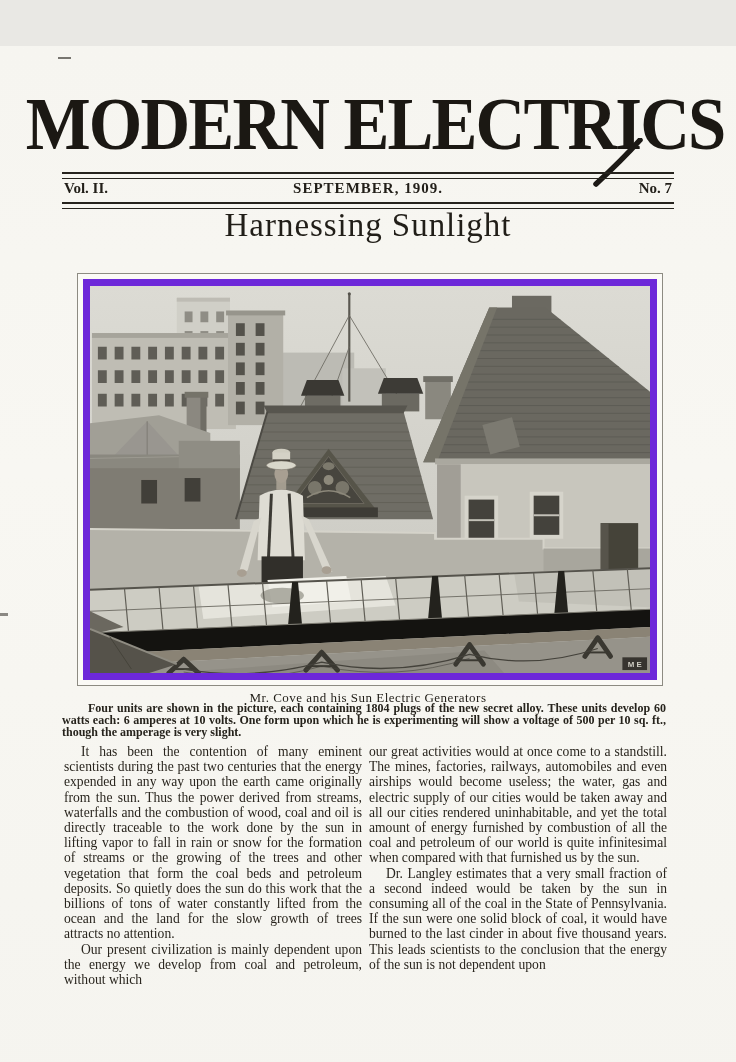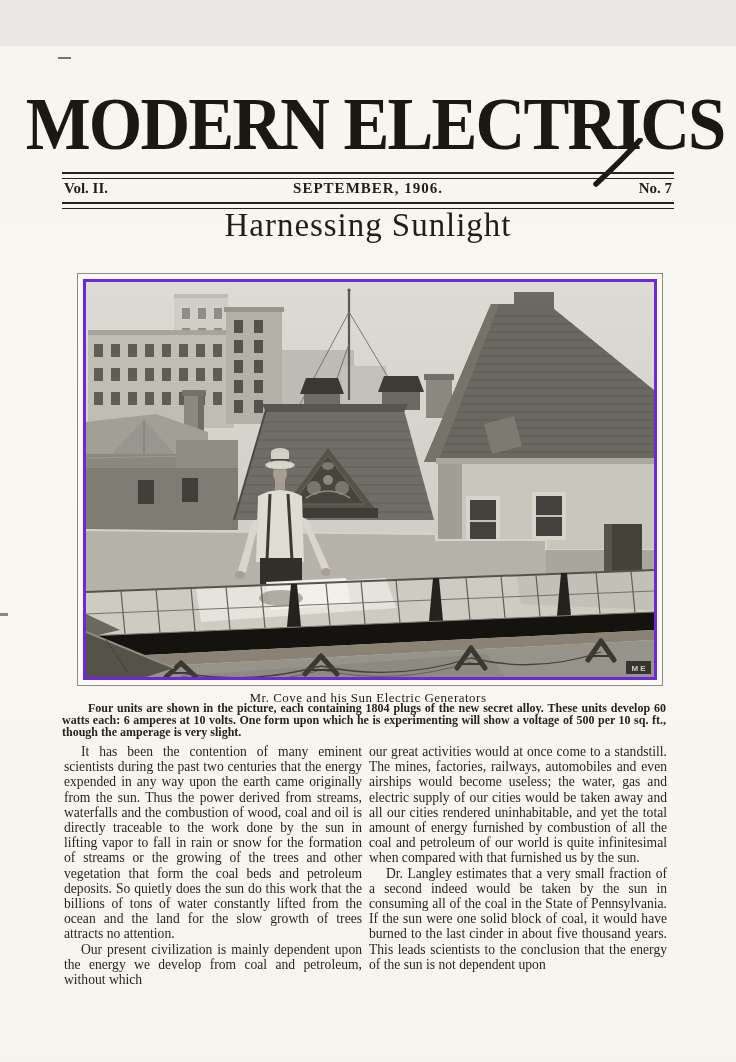--- a/index.html
+++ b/index.html
@@ -24,21 +24,21 @@
   .issue-line .date{position:absolute; left:0; right:0; text-align:center; letter-spacing:1px;}
   .issue-line .num{position:absolute; right:2px; top:0;}
   
   .article-title{position:absolute; top:160px; left:0; right:0; text-align:center;
     font-size:34px; font-weight:400; color:#211e18; letter-spacing:1px; transform:scaleX(0.97);}
   .byline{position:absolute; top:201px; left:0; right:0; text-align:center;
     font-size:13px; font-variant:small-caps; letter-spacing:1.5px; color:#2a261f;}
   
   .photo-frame{position:absolute; left:77px; top:227px; width:586px; height:413px;
     border:1px solid #8d8b82; background:#fbfaf6; padding:5px; box-sizing:border-box;}
-  .photo-inner{width:100%; height:100%; border:3px solid #6d28d9; box-sizing:border-box; background:#737373;}
+  .photo-inner{width:100%; height:100%; border:7px solid #6d28d9; box-sizing:border-box; background:#737373;}
   .photo-inner svg{display:block; width:100%; height:100%;}
   
   .caption-title{position:absolute; top:644px; left:0; right:0; text-align:center;
     font-size:13px; color:#201d17; letter-spacing:0.5px;}
   .caption-body{position:absolute; top:657px; left:62px; width:604px;
     font-size:12px; font-weight:bold; line-height:11.9px; text-align:justify;
     text-indent:26px; color:#26231c;}
   
   .columns{position:absolute; top:698px; left:64px; width:610px; display:flex; gap:7px;}
   .col{width:298px; font-size:13.6px; line-height:15.2px; text-align:justify; color:#29251e;}
@@ -66,21 +66,21 @@
   <div class="artifact2"></div>
 
   <div class="masthead">MODERN ELECTRICS</div>
   <svg class="s-swash" viewBox="0 0 56 50">
     <path d="M48,2 Q30,22 4,46" stroke="#1c1915" stroke-width="5.5" fill="none" stroke-linecap="round"></path>
   </svg>
 
   <div class="double-rule rule-top"></div>
   <div class="issue-line">
     <span class="vol">Vol. II.</span>
-    <span class="date">SEPTEMBER, 1906.</span>
+    <span class="date">SEPTEMBER, 1909.</span>
     <span class="num">No. 7</span>
   </div>
   <div class="double-rule rule-bottom"></div>
 
   <div class="article-title">Harnessing Sunlight</div>
 
   <div class="photo-frame">
     <div class="photo-inner">
       <svg viewBox="0 0 568 395" preserveAspectRatio="none">
         <defs>

